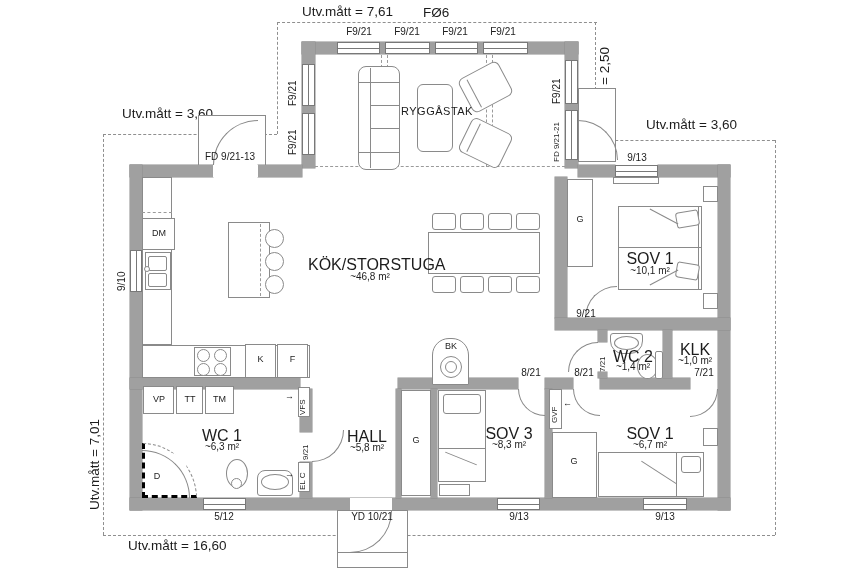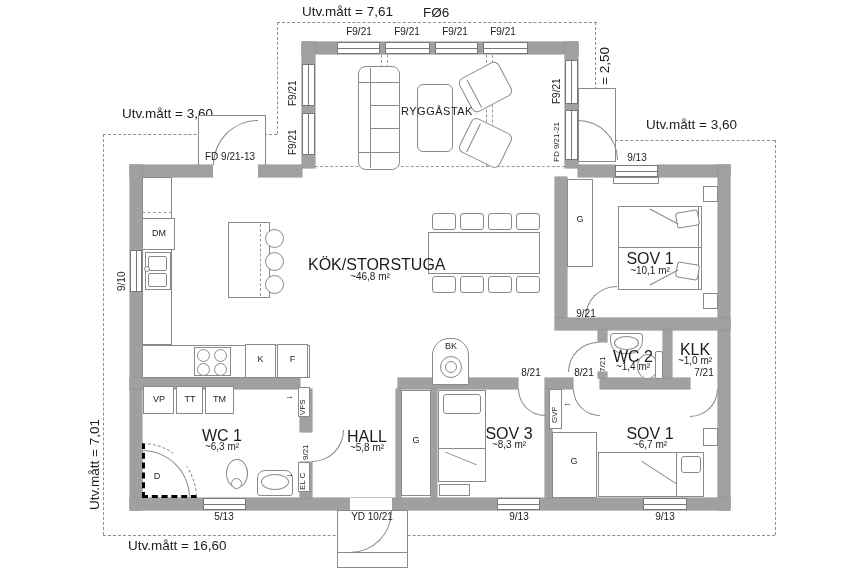--- a/index.html
+++ b/index.html
@@ -224,21 +224,21 @@
   <div class="t winlbl tc" style="left:386px;top:27px;width:42px">F9/21</div>
   <div class="t winlbl tc" style="left:434px;top:27px;width:42px">F9/21</div>
   <div class="t winlbl tc" style="left:482px;top:27px;width:42px">F9/21</div>
   <div class="t winlbl vt" style="left:288px;top:66px;height:40px">F9/21</div>
   <div class="t winlbl vt" style="left:288px;top:115px;height:40px">F9/21</div>
   <div class="t winlbl vt" style="left:552px;top:60px;height:44px">F9/21</div>
   <div class="t tiny vt" style="left:553px;top:106px;height:56px">FD 9/21-21</div>
   <div class="t winlbl tc" style="left:200px;top:152px;width:60px">FD 9/21-13</div>
   <div class="t winlbl tc" style="left:618px;top:153px;width:38px">9/13</div>
   <div class="t winlbl vt" style="left:117px;top:253px;height:38px">9/10</div>
-  <div class="t winlbl tc" style="left:202px;top:512px;width:44px">5/13</div>
+  <div class="t winlbl tc" style="left:202px;top:512px;width:44px">5/12</div>
   <div class="t winlbl tc" style="left:347px;top:512px;width:50px">YD 10/21</div>
   <div class="t winlbl tc" style="left:498px;top:512px;width:42px">9/13</div>
   <div class="t winlbl tc" style="left:644px;top:512px;width:42px">9/13</div>
   <div class="t winlbl tc" style="left:570px;top:309px;width:32px">9/21</div>
   <div class="t winlbl tc" style="left:515px;top:368px;width:32px">8/21</div>
   <div class="t winlbl tc" style="left:568px;top:368px;width:32px">8/21</div>
   <div class="t winlbl tc" style="left:688px;top:368px;width:32px">7/21</div>
   <div class="t tiny vt" style="left:599px;top:344px;height:28px">7/21</div>
   <div class="t tiny vt" style="left:302px;top:432px;height:28px">9/21</div>
 

